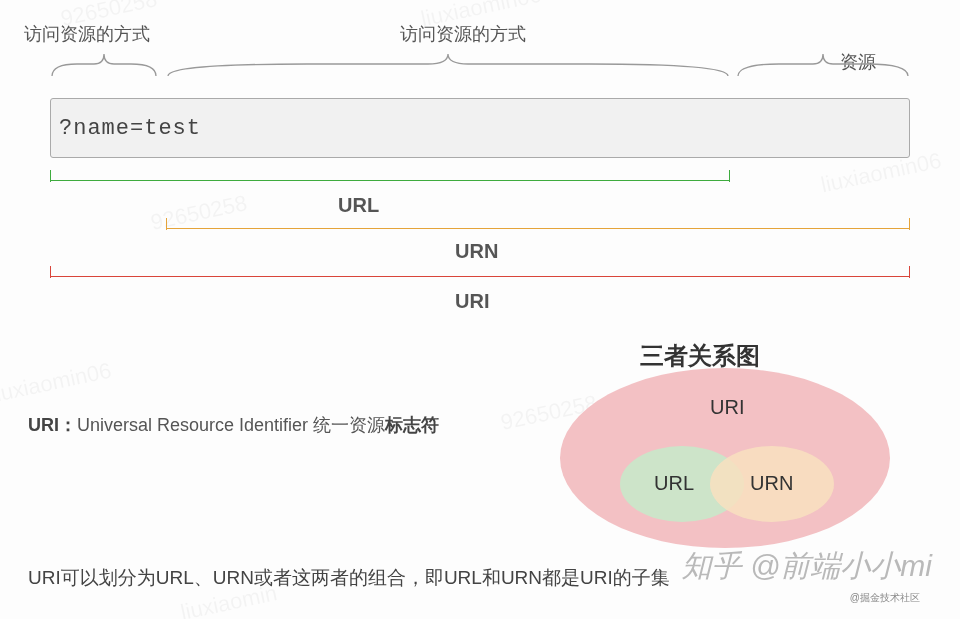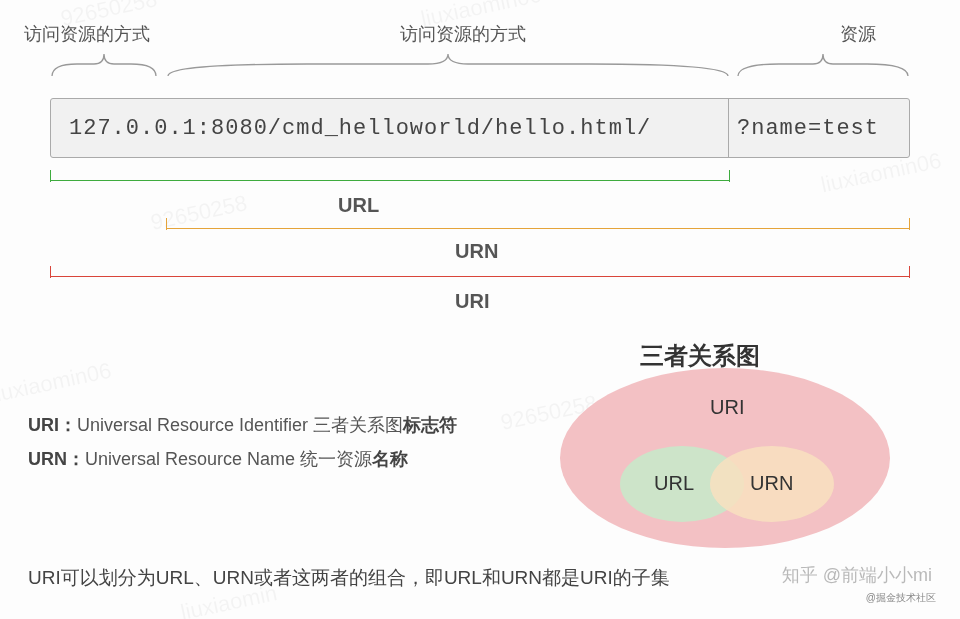--- a/index.html
+++ b/index.html
@@ -127,65 +127,65 @@
     .summary {
       position: absolute;
       left: 28px; top: 565px;
       font-size: 19px; color: #444;
     }
 
     
     .credit-main {
       position: absolute;
       right: 28px; bottom: 32px;
-      font-size: 18px;
+      font-size: 30px;
       color: rgba(130,130,130,0.55);
+      font-style: italic;
     }
     .credit-sub {
       position: absolute;
-      right: 24px; bottom: 14px;
+      right: 40px; bottom: 14px;
       font-size: 10px;
       color: #888;
     }
   </style>
 </head>
 <body>
 
 <div class="watermark" style="left:60px; top:-4px;">92650258</div>
 <div class="watermark" style="left:420px; top:-6px;">liuxiaomin06</div>
 <div class="watermark" style="left:820px; top:160px;">liuxiaomin06</div>
 <div class="watermark" style="left:150px; top:200px;">92650258</div>
 <div class="watermark" style="left:-10px; top:370px;">liuxiaomin06</div>
 <div class="watermark" style="left:500px; top:400px;">92650258</div>
 <div class="watermark" style="left:180px; top:590px;">liuxiaomin</div>
 
 <div class="top-labels">
   <div class="top-label" style="left:24px;">访问资源的方式</div>
   <div class="top-label" style="left:400px;">访问资源的方式</div>
-  <div class="top-label" style="left:840px;">资源</div>
+  <div class="top-label" style="left:840px;margin-top:28px;">资源</div>
 </div>
 
 <div class="brace" style="left:50px; width:108px;">
   <svg viewBox="0 0 108 26" preserveAspectRatio="none">
       <path d="M2 24 Q2 12 27 12 L44 12 Q54 12 54 2 Q54 12 64 12 L81 12 Q106 12 106 24" fill="none" stroke="#999" stroke-width="1.3"></path>
     </svg>
 </div>
 <div class="brace" style="left:166px; width:564px;">
   <svg viewBox="0 0 564 26" preserveAspectRatio="none">
       <path d="M2 24 Q2 12 141 12 L262 12 Q282 12 282 2 Q282 12 302 12 L423 12 Q562 12 562 24" fill="none" stroke="#999" stroke-width="1.3"></path>
     </svg>
 </div>
 <div class="brace" style="left:736px; width:174px;">
   <svg viewBox="0 0 174 26" preserveAspectRatio="none">
       <path d="M2 24 Q2 12 43 12 L77 12 Q87 12 87 2 Q87 12 97 12 L131 12 Q172 12 172 24" fill="none" stroke="#999" stroke-width="1.3"></path>
     </svg>
 </div>
 
 <div class="urlbox-row">
-  <div class="urlbox-cell cell-path">127.0.0.1:8080/cmd_helloworld/hello.html/</div>
   <div class="urlbox-cell cell-query">?name=test</div>
 </div>
 
 <div class="range-bracket" style="left:50px; top:180px; width:680px;">
   <div class="tick-l" style="border-color:#3eab3e;"></div>
   <div class="line" style="border-color:#3eab3e;"></div>
   <div class="tick-r" style="border-color:#3eab3e;"></div>
 </div>
 <div class="range-label" style="left:338px; top:194px;">URL</div>
 
@@ -198,24 +198,21 @@
 
 <div class="range-bracket" style="left:50px; top:276px; width:860px;">
   <div class="tick-l" style="border-color:#d9453a;"></div>
   <div class="line" style="border-color:#d9453a;"></div>
   <div class="tick-r" style="border-color:#d9453a;"></div>
 </div>
 <div class="range-label" style="left:455px; top:290px;">URI</div>
 
 <div class="defs">
   <div>
-    <span class="term">URI：</span><span>Universal Resource Identifier 三者关系图</span><span class="bold-cn">标志符</span>
-  </div>
-  <div>
-    <span class="term">URN：</span><span>Universal Resource Name 统一资源</span><span class="bold-cn">名称</span>
+    <span class="term">URI：</span><span>Universal Resource Identifier 统一资源</span><span class="bold-cn">标志符</span>
   </div>
 </div>
 
 <div class="venn-title">三者关系图</div>
 <div class="venn">
   <div class="outer"></div>
   <div class="inner url-circ"></div>
   <div class="inner urn-circ"></div>
   <div class="venn-label" style="left:150px; top:28px;">URI</div>
   <div class="venn-label" style="left:94px; top:104px;">URL</div>

